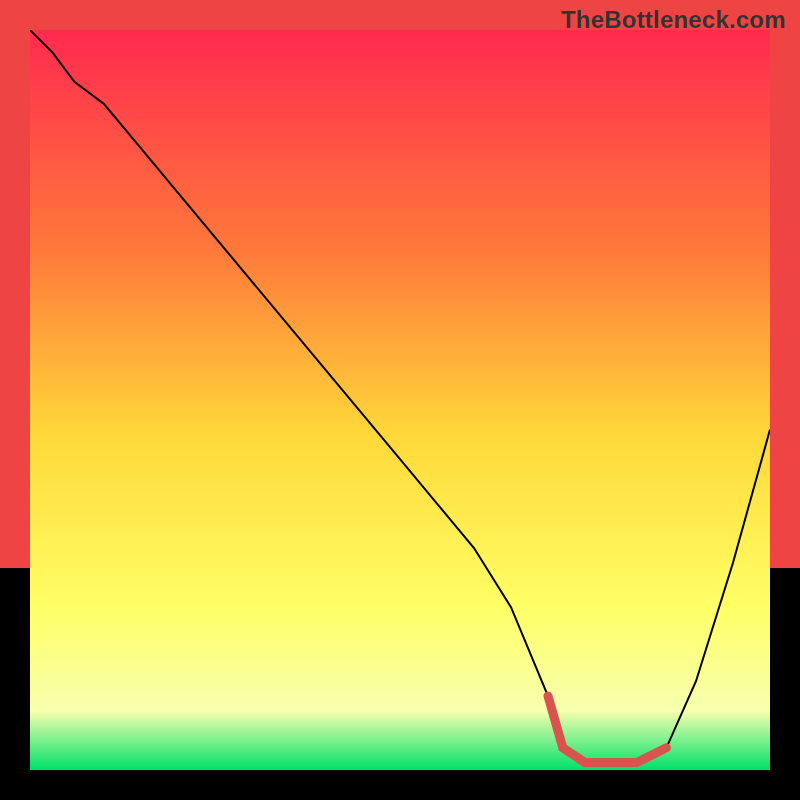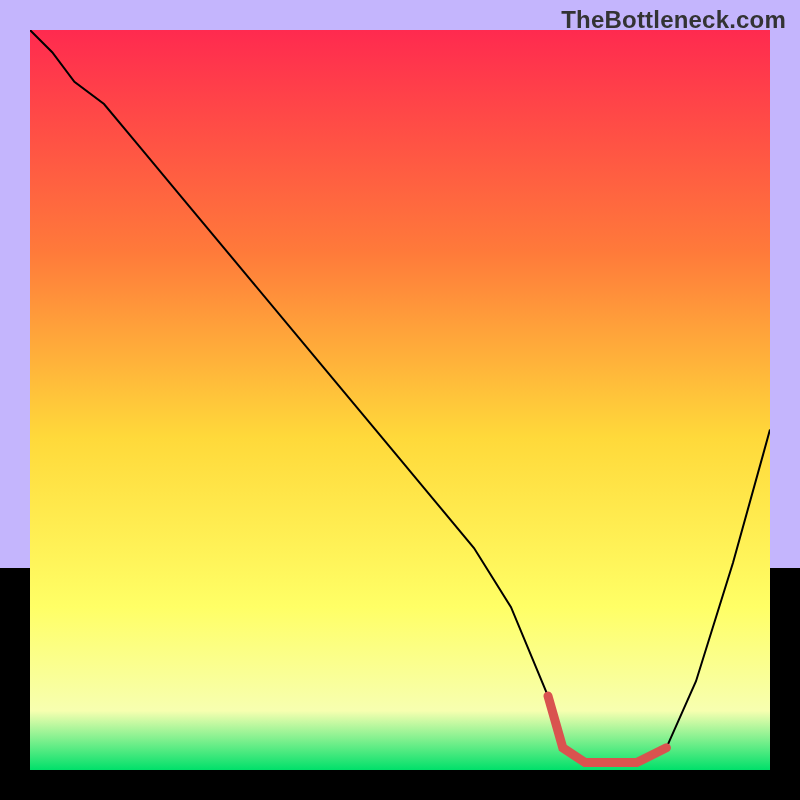--- a/index.html
+++ b/index.html
@@ -8,21 +8,21 @@
     width: 800px;
     height: 800px;
     background: #000;
     overflow: hidden;
     font-family: Arial, Helvetica, sans-serif;
   }
   .frame {
     position: relative;
     width: 800px;
     height: 568px;
-    background: #c4b5fd;
+    background: #ef4444;
   }
   .watermark {
     position: absolute;
     top: 6px;
     right: 14px;
     color: #333;
     font-size: 24px;
     font-weight: 600;
     letter-spacing: 0.2px;
     user-select: none;

